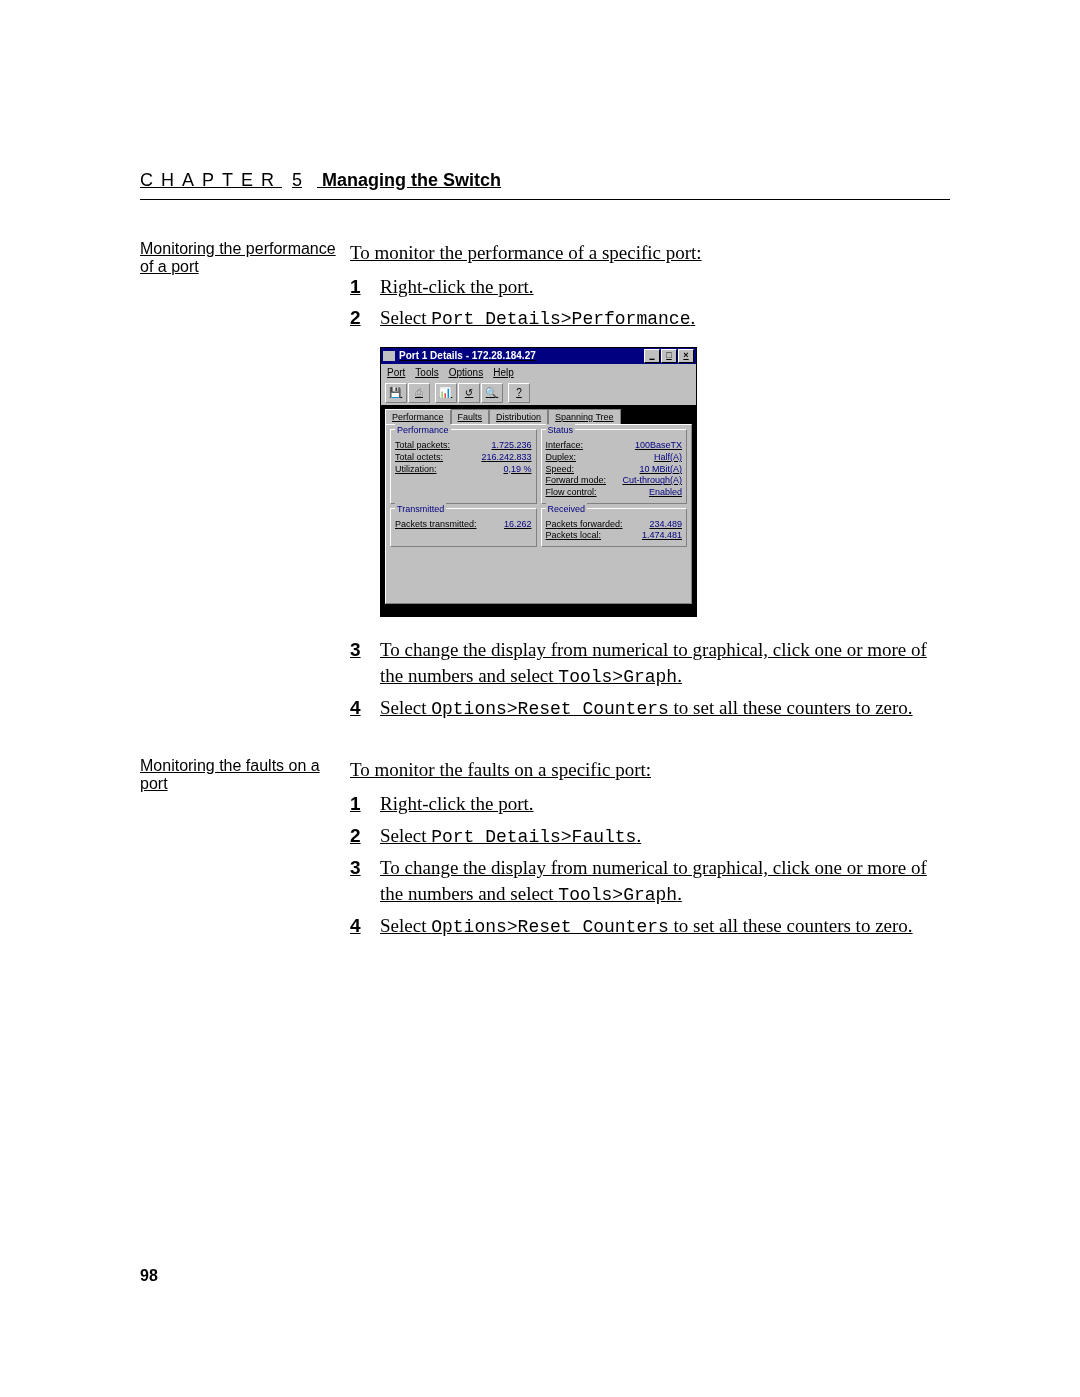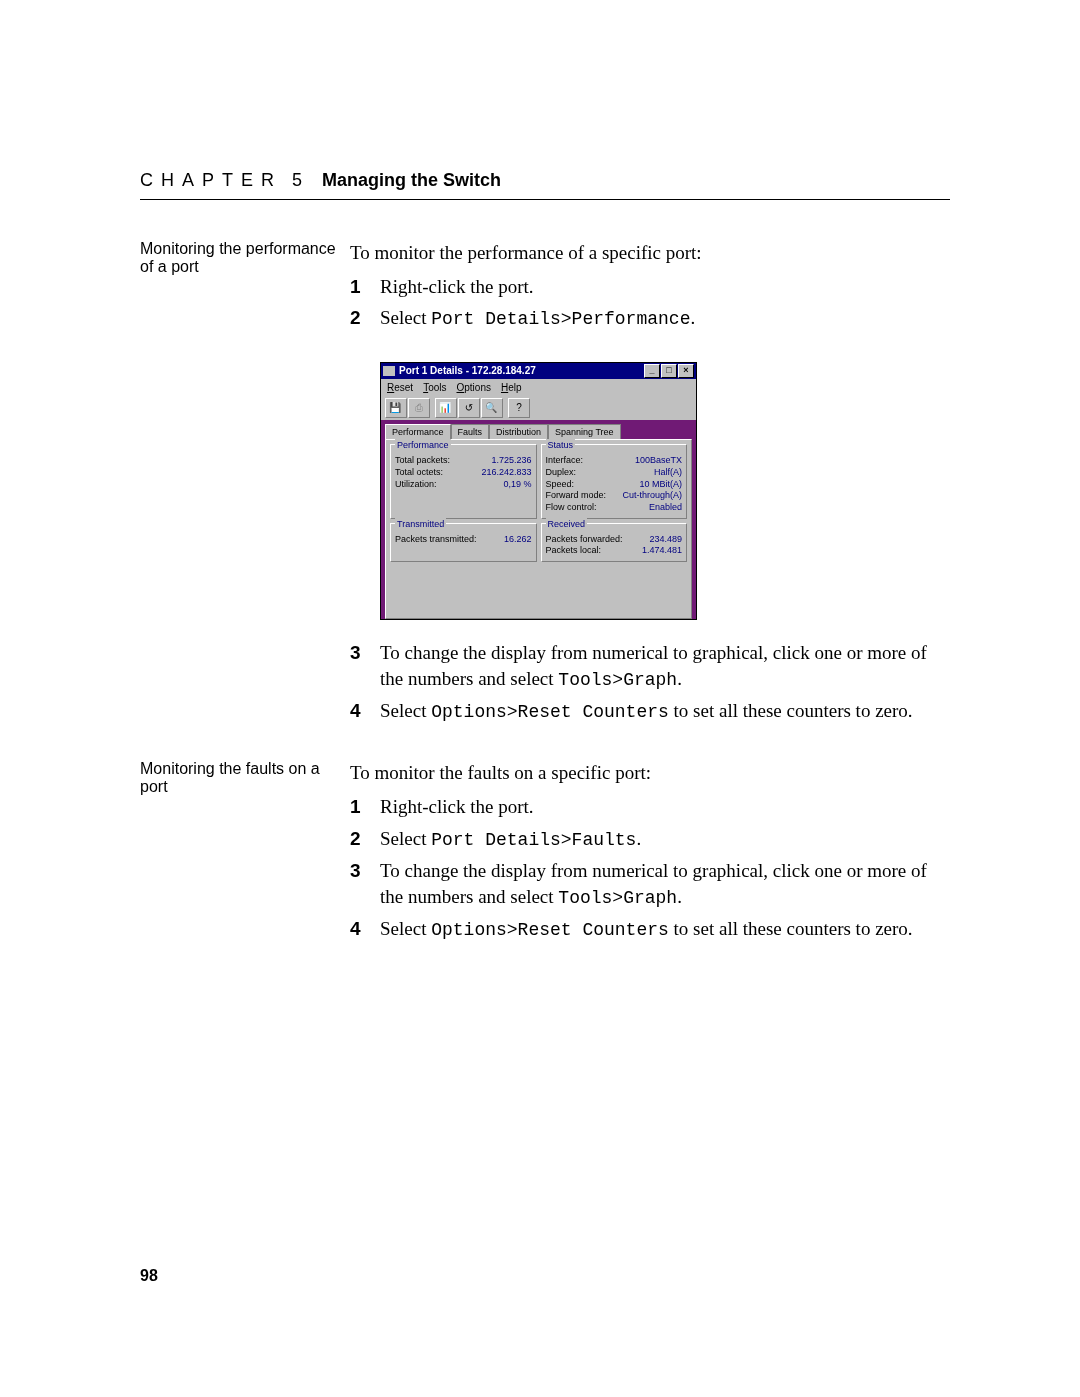--- a/index.html
+++ b/index.html
@@ -7,20 +7,21 @@
     padding: 0;
     background: #fff;
     font-family: "Times New Roman", Times, serif;
     color: #000;
     width: 1080px;
     height: 1397px;
     position: relative;
   }
   .page {
     padding: 170px 130px 0 140px;
+    text-decoration: underline;
   }
   .chapter-header {
     font-family: Arial, Helvetica, sans-serif;
     font-size: 18px;
     letter-spacing: 0;
     border-bottom: 1px solid #000;
     padding-bottom: 8px;
     margin-bottom: 40px;
   }
   .chapter-header .chapter-label {
@@ -72,21 +73,21 @@
   }
   ol.steps li .text {
     flex: 1;
   }
   code, .mono {
     font-family: "Courier New", Courier, monospace;
     font-size: 18px;
   }
   .screenshot {
     width: 315px;
-    margin: 30px 0 20px 30px;
+    margin: 15px 0 20px 30px;
     font-family: "MS Sans Serif", Tahoma, Arial, sans-serif;
     font-size: 10px;
     background: #c0c0c0;
     border: 1px solid #000;
   }
   .title-bar {
     background: #000080;
     color: #fff;
     display: flex;
     justify-content: space-between;
@@ -152,22 +153,22 @@
     justify-content: center;
     font-size: 10px;
   }
   .toolbar .tb-btn.disabled {
     color: #808080;
   }
   .toolbar .tb-sep {
     width: 4px;
   }
   .tab-area {
-    padding: 4px 4px 0 4px;
-    background: #701a75;
+    padding: 4px 4px 12px 4px;
+    background: #000000;
   }
   .tabs {
     display: flex;
     font-size: 9px;
   }
   .tab {
     padding: 1px 6px;
     border: 1px solid #808080;
     border-bottom: none;
     background: #c0c0c0;
@@ -259,21 +260,21 @@
       <div class="screenshot">
         <div class="title-bar">
           <span><span class="title-icon"></span><span>Port 1 Details - 172.28.184.27</span></span>
           <span class="win-buttons">
             <span class="win-btn">_</span>
             <span class="win-btn">□</span>
             <span class="win-btn">×</span>
           </span>
         </div>
         <div class="menu-bar">
-          <span class="menu-item">Reset</span>
+          <span class="menu-item">Port</span>
           <span class="menu-item">Tools</span>
           <span class="menu-item">Options</span>
           <span class="menu-item">Help</span>
         </div>
         <div class="toolbar">
           <span class="tb-btn">💾</span>
           <span class="tb-btn disabled">⎙</span>
           <span class="tb-sep"></span>
           <span class="tb-btn">📊</span>
           <span class="tb-btn">↺</span>

